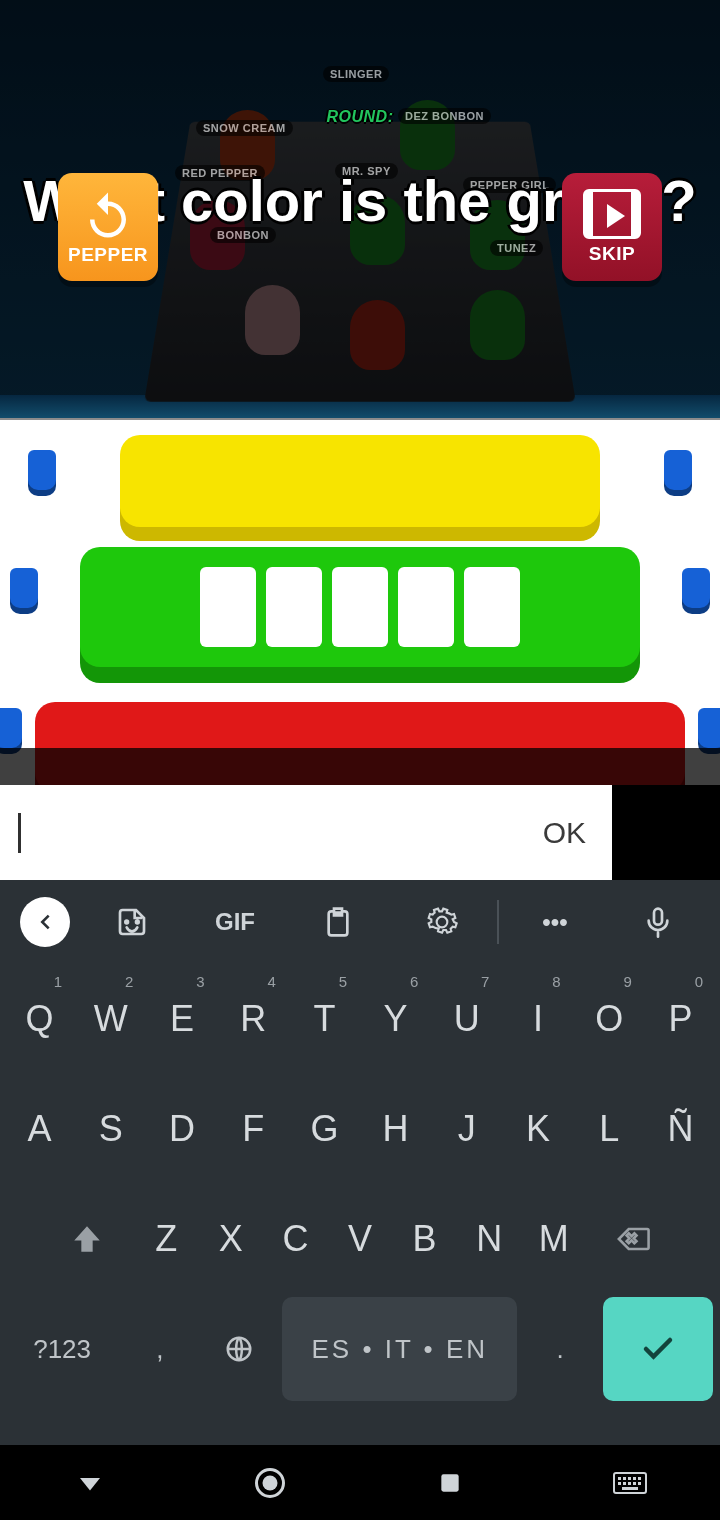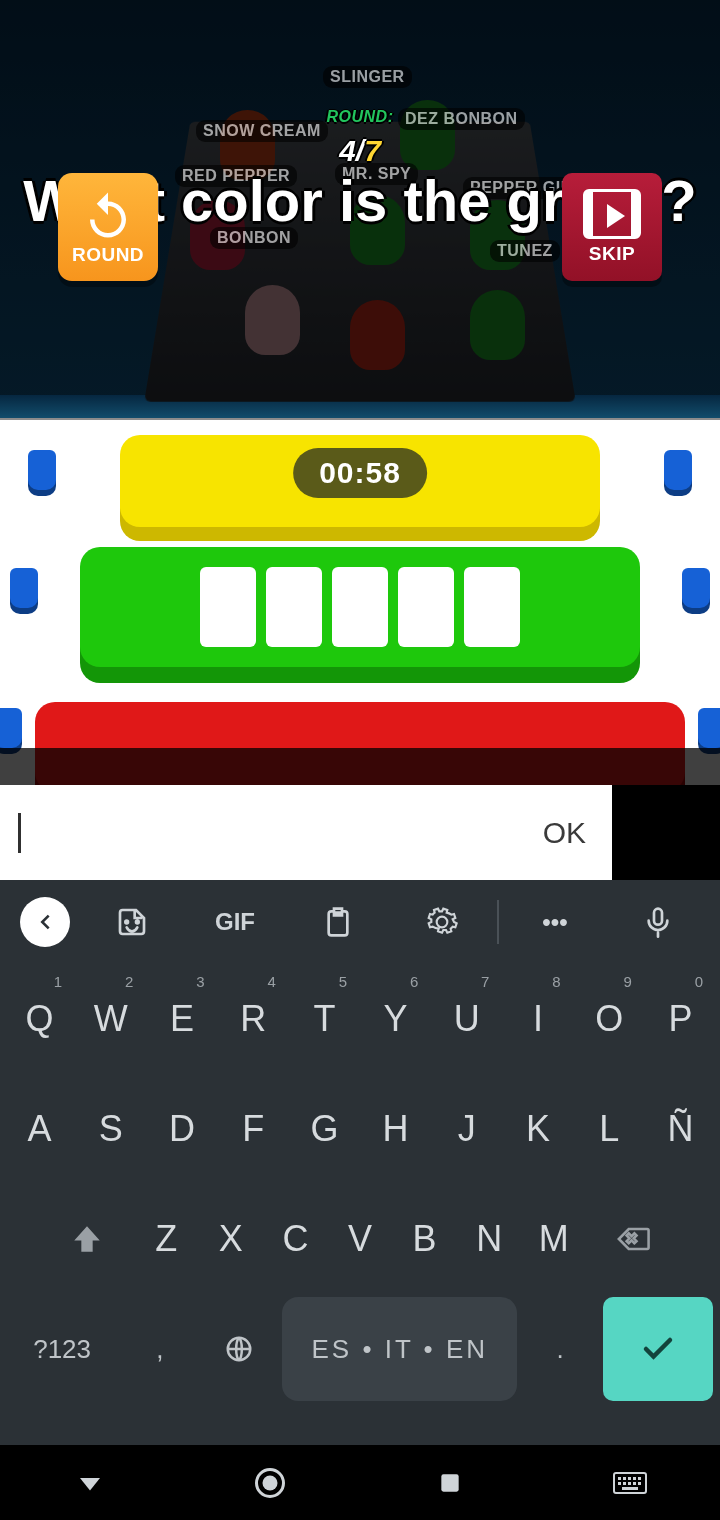--- a/index.html
+++ b/index.html
@@ -13,21 +13,21 @@
 .water { position:absolute; left:0; top:395px; width:100%; height:28px;
   background:linear-gradient(#0c4a7a,#28a7e6); opacity:.9; }
 .floor { position:absolute; left:0; top:418px; width:100%; height:370px; background:#fff; }
 
 
 .stage { position:absolute; left:170px; top:70px; width:380px; height:350px;
   background:linear-gradient(#5a5f66,#2b2f36); border-radius:6px;
   transform:perspective(900px) rotateX(38deg); filter:brightness(.55); }
 
 
-.tag { position:absolute; background:#000; color:#fff; font-size:16px; font-weight:700;
+.tag { position:absolute; background:#000; color:#fff; font-size:11px; font-weight:700;
   padding:2px 7px; border-radius:9px; letter-spacing:.5px; white-space:nowrap; opacity:.6; }
 
 
 .char { position:absolute; width:55px; height:70px; border-radius:30px 30px 22px 22px;
   filter:brightness(.5); }
 
 
 .dim { position:absolute; left:0; top:0; width:100%; height:420px; background:rgba(0,0,0,.45); }
 
 
@@ -45,21 +45,21 @@
   color:#fff; font-weight:900; font-size:58px; line-height:1.08;
   text-shadow:0 3px 0 #000,0 -3px 0 #000,3px 0 0 #000,-3px 0 0 #000; }
 
 
 .sidebtn { position:absolute; top:173px; width:100px; height:108px; border-radius:14px;
   box-shadow:0 6px 0 rgba(0,0,0,.35); display:flex; flex-direction:column;
   align-items:center; justify-content:center; color:#fff; font-weight:900;
   font-size:19px; letter-spacing:.5px; }
 .clean { left:58px; background:linear-gradient(#ffb63b,#f7951d); }
 .clean svg { width:54px; height:54px; fill:#fff; margin-bottom:2px; }
-.skip { right:58px; background:linear-gradient(#b71d3a,#921127);border-radius:10px; }
+.skip { right:58px; background:linear-gradient(#b71d3a,#921127); }
 .skip .film { width:58px; height:50px; border:3px solid #fff; border-radius:6px;
   position:relative; margin-bottom:4px;
   background:
     linear-gradient(#fff,#fff) left/7px 100% no-repeat,
     linear-gradient(#fff,#fff) right/7px 100% no-repeat; }
 .skip .film:before { content:""; position:absolute; left:21px; top:12px;
   border-left:18px solid #fff; border-top:12px solid transparent;
   border-bottom:12px solid transparent; }
 
 
@@ -112,21 +112,21 @@
 
 .krow { display:flex; padding:0 4px; }
 .key { flex:1; height:104px; margin:3px; display:flex; align-items:center;
   justify-content:center; color:#d7dbde; font-size:36px; position:relative;
   border-radius:8px; }
 .key.letter .num { position:absolute; top:6px; right:10px; font-size:15px; color:#9aa0a5; }
 .key.wide { flex:1.5; }
 .key.shift svg, .key.bksp svg { width:34px; height:34px; fill:#9aa0a5; }
 .krow.row3 { padding:0 40px; }
 .krow.row4 .key { font-size:26px; color:#bfc4c8; }
-.key.space { flex:3.2; background:#3a4147; border-radius:16px; font-size:20px;
+.key.space { flex:3.2; background:#3a4147; border-radius:10px; font-size:20px;
   letter-spacing:3px; color:#cbd0d4; }
 .key.enter { background:#56d6c3; border-radius:10px; }
 .key.enter svg { width:36px; height:36px; fill:#13433c; }
 .key.sym { font-size:24px; }
 .key.globe svg, .key.emoji svg { width:30px; height:30px; fill:#bfc4c8; }
 
 
 .navbar { position:absolute; left:0; top:1445px; width:720px; height:75px;
   background:#000; display:flex; align-items:center; justify-content:space-around; }
 .navbar .nb { width:44px; height:44px; display:flex; align-items:center;
@@ -157,31 +157,28 @@
   <span class="tag" style="left:323px;top:66px">SLINGER</span>
   <span class="tag" style="left:196px;top:120px">SNOW CREAM</span>
   <span class="tag" style="left:398px;top:108px">DEZ BONBON</span>
   <span class="tag" style="left:175px;top:165px">RED PEPPER</span>
   <span class="tag" style="left:335px;top:163px">MR. SPY</span>
   <span class="tag" style="left:463px;top:177px">PEPPER GIRL</span>
   <span class="tag" style="left:210px;top:227px">BONBON</span>
   <span class="tag" style="left:490px;top:240px">TUNEZ</span>
 
   <div class="round-label">ROUND:</div>
-  <div class="round-count">
-    <span class="cur">4</span><span class="cur">/</span><span class="tot">7</span>
-  </div>
 
   <div class="question">What color is the grass?</div>
 
   <div class="sidebtn clean">
     <svg viewBox="0 0 24 24">
           <path d="M12 5V2L7 7l5 5V8c3.3 0 6 2.7 6 6s-2.7 6-6 6-6-2.7-6-6H4c0 4.4 3.6 8 8 8s8-3.6 8-8-3.6-8-8-8z"></path>
         </svg>
-    <span>ROUND</span>
+    <span>PEPPER</span>
   </div>
   <div class="sidebtn skip">
     <div class="film"></div>
     <span>SKIP</span>
   </div>
 
   <div class="peg" style="left:28px;top:450px"></div>
   <div class="peg" style="right:28px;top:450px"></div>
   <div class="peg" style="left:10px;top:568px"></div>
   <div class="peg" style="right:10px;top:568px"></div>
@@ -191,21 +188,20 @@
   <div class="slab yellow"></div>
   <div class="slab green">
     <div class="slot"></div>
     <div class="slot"></div>
     <div class="slot"></div>
     <div class="slot"></div>
     <div class="slot"></div>
   </div>
   <div class="slab red"></div>
 
-  <div class="timer">00:58</div>
 
   <div class="fade"></div>
 </div>
 
 <div class="inputbar">
   <div class="caret"></div>
   <div class="field"></div>
   <div class="ok">OK</div>
 </div>
 

